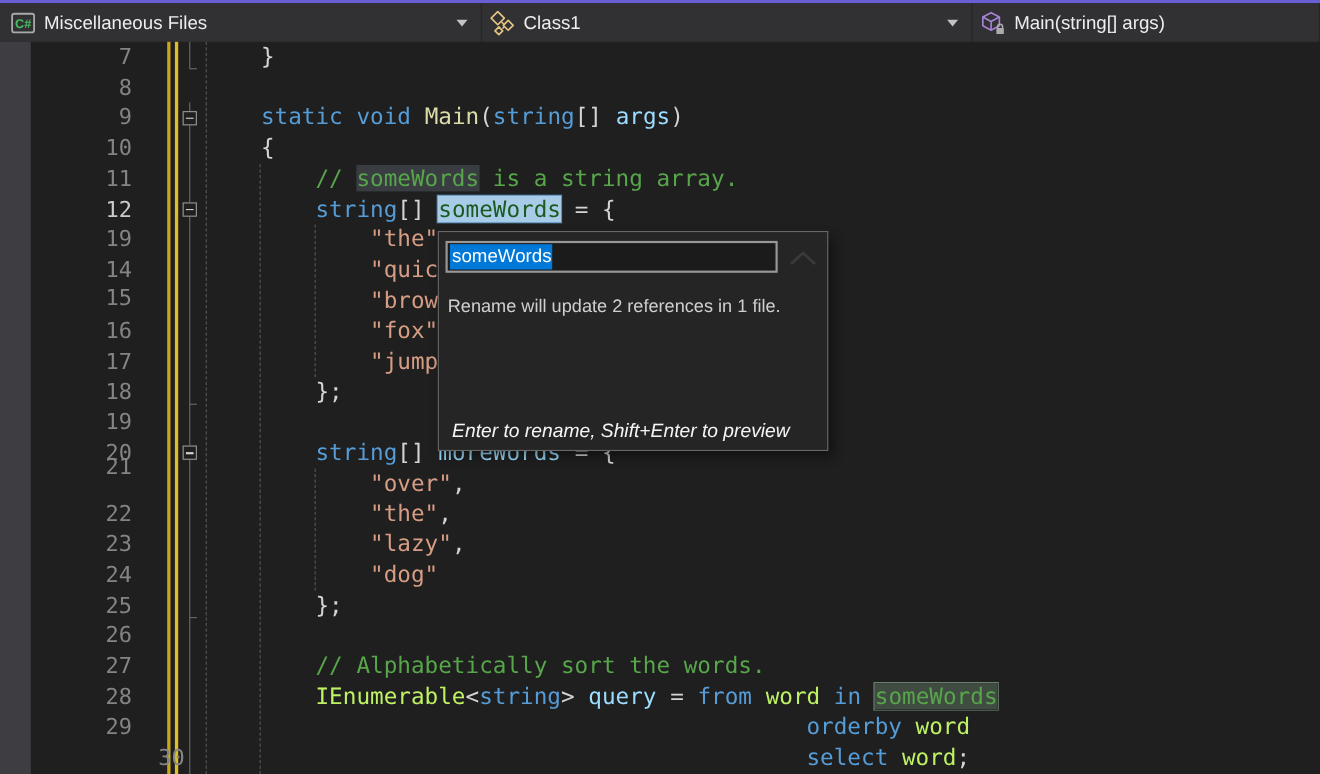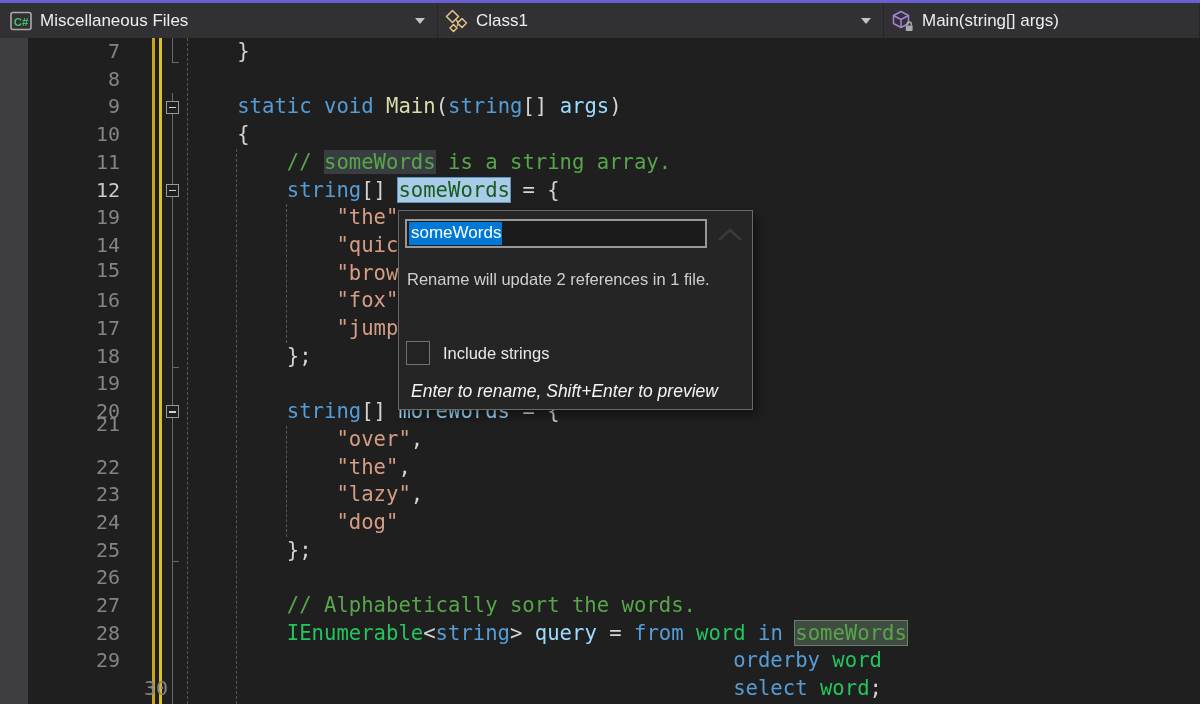--- a/index.html
+++ b/index.html
@@ -31,21 +31,21 @@
   .code-line{position:absolute;left:0;width:1200px;height:27.7px;line-height:27.7px;
              padding-left:138px;box-sizing:border-box;white-space:pre;
              font-family:"DejaVu Sans Mono",monospace;font-size:20.6px;}
   .fold-box{position:absolute;left:166px;width:13px;height:13px;box-sizing:border-box;
             border:1px solid #9a9a9a;background:#1f1f1f;}
   .fold-box .minus{position:absolute;left:2px;top:5px;width:7px;height:1.5px;background:#d0d0d0;}
   
   .tk-kw{color:#569cd6;}
   .tk-meth{color:#dcdcaa;}
   .tk-loc{color:#9cdcfe;}
-  .tk-id{color:#22c55e;}
+  .tk-id{color:#bef264;}
   .tk-cmt{color:#57a64a;}
   .tk-str{color:#d69d85;}
   .tk-pun{color:#d4d4d4;}
   .tk-cmthl{color:#57a64a;background:#393d41;}
   .tk-ren{color:#1a5a1e;background:#a8cce8;box-shadow:0 0 0 1px #5e93bc;}
   .tk-ref{color:#57a64a;background:#404b42;box-shadow:0 0 0 1px #6a7f6c;}
   
   .popup{position:absolute;left:398px;top:210px;width:355px;height:200px;background:#252526;
          border:1px solid #686868;box-sizing:border-box;z-index:50;
          box-shadow:4px 5px 10px rgba(0,0,0,.45);}
@@ -194,20 +194,16 @@
   <div class="popup">
     <div class="ren-input">
       <span class="ren-sel">someWords</span>
     </div>
     <span class="pop-chevron">
       <svg width="26" height="15" viewBox="0 0 26 15">
         <path d="M2 13 L13 3 L24 13" fill="none" stroke="#3e3e42" stroke-width="2.5"></path>
       </svg>
     </span>
     <div class="pop-msg">Rename will update 2 references in 1 file.</div>
-    <div class="cb-row r2">
-      <span class="cb-box"></span>
-      <span class="cb-label">Include strings</span>
-    </div>
     <div class="pop-hint">Enter to rename, Shift+Enter to preview</div>
   </div>
 
 </div>
 
 </body></html>

